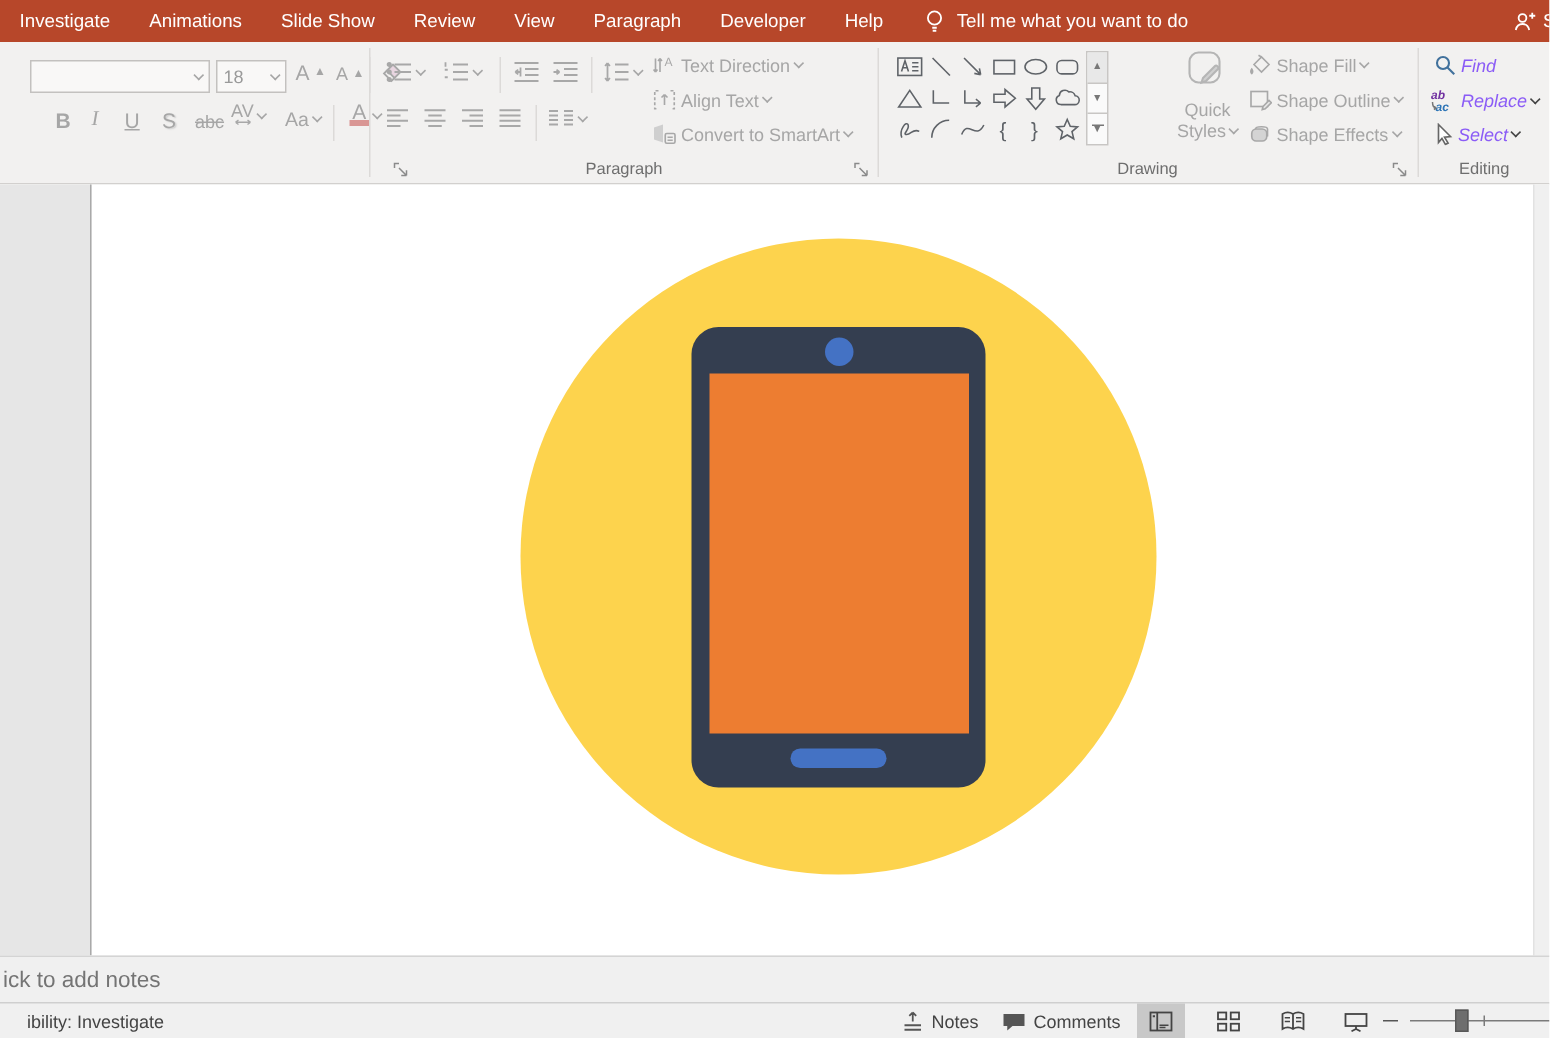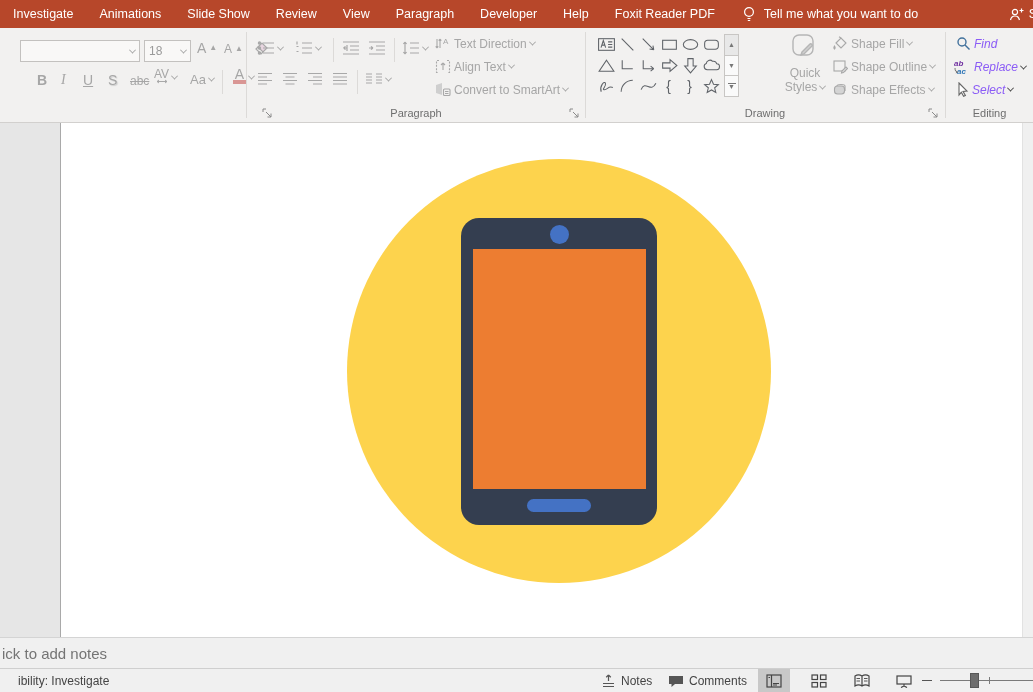--- a/index.html
+++ b/index.html
@@ -91,23 +91,20 @@
     </div>
   <div class="menutab">
       <span>Paragraph</span>
     </div>
   <div class="menutab">
       <span>Developer</span>
     </div>
   <div class="menutab">
       <span>Help</span>
     </div>
-  <div class="menutab">
-      <span>Foxit Reader PDF</span>
-    </div>
   <div class="tellme">
     <span>
       <svg width="14" height="16" viewBox="0 0 14 16">
           <g fill="none" stroke="#fff" stroke-width="1.2">
         <circle cx="7" cy="6" r="4.4"></circle>
             <path d="M5.5 12.5h3M5.8 14.5h2.4"></path>
           </g>
         </svg>
     </span>
     <span>Tell me what you want to do</span>

